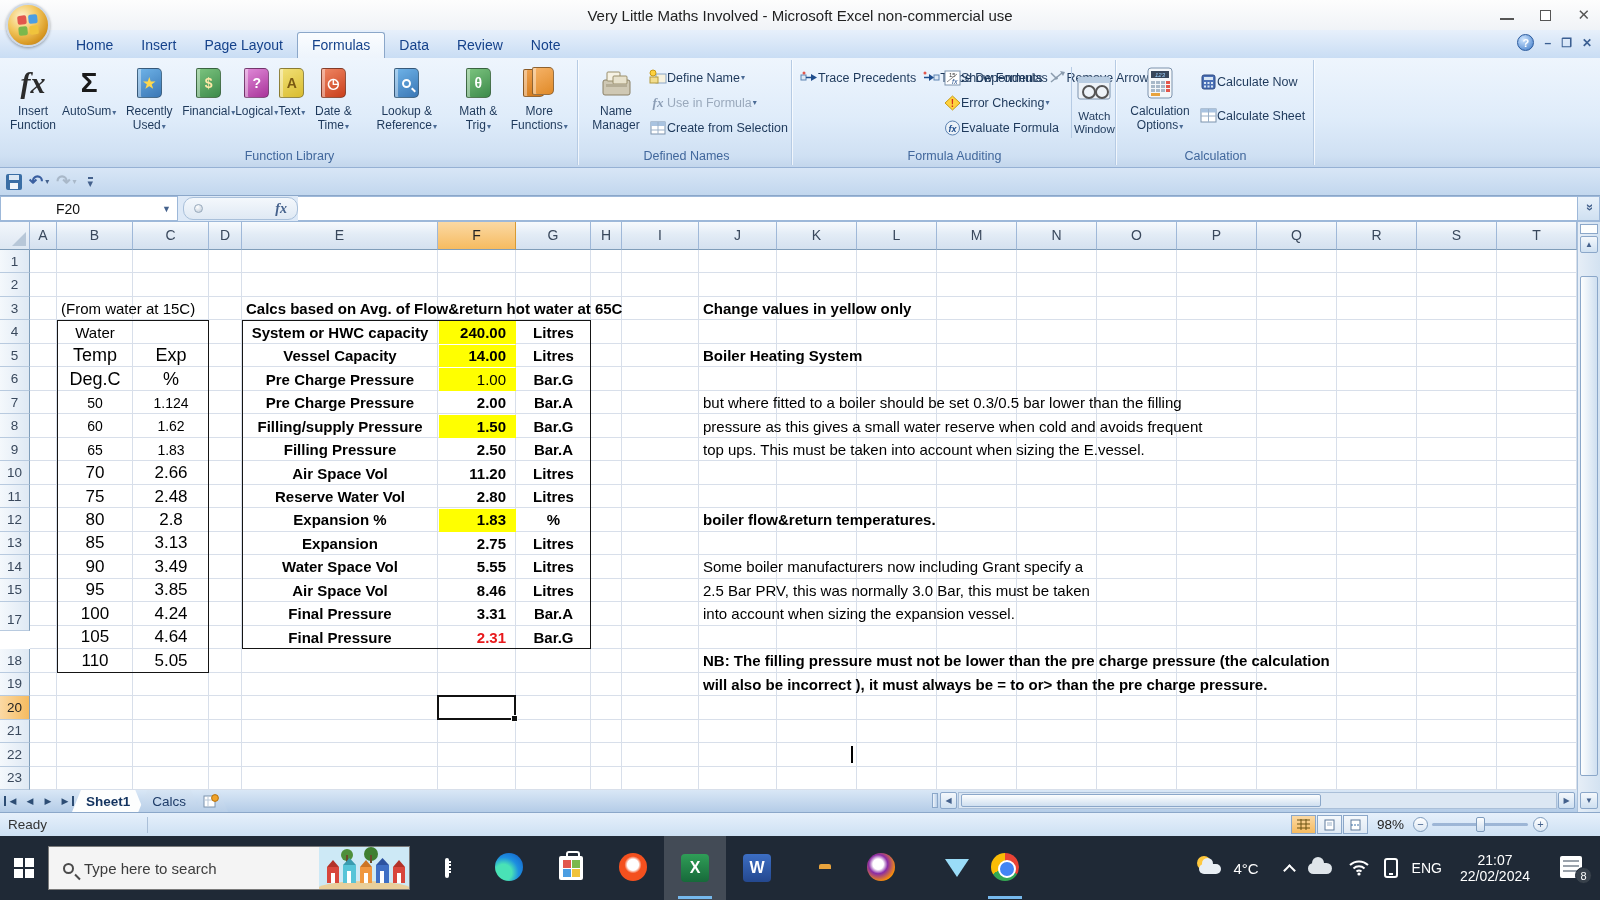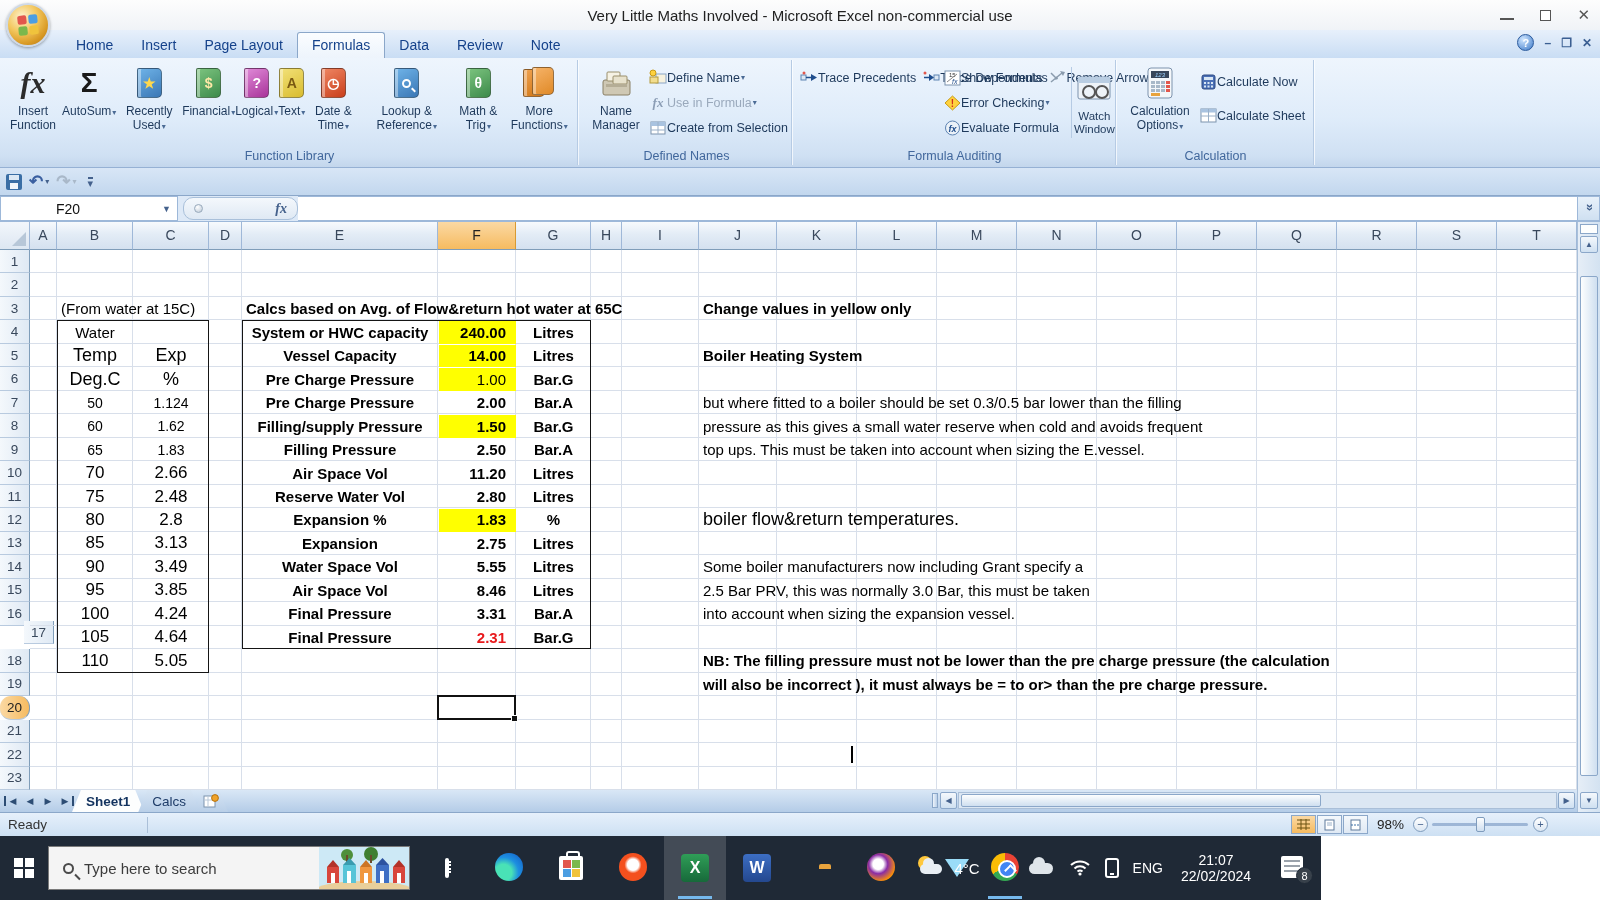--- a/index.html
+++ b/index.html
@@ -105,21 +105,21 @@
 .statdiv{width:1px;height:16px;background:#aabfd8;margin-left:100px}
 .viewbtns{position:absolute;right:232px;display:flex;gap:1px}
 .vbtn{width:25px;height:19px;border:1px solid #8ba7c9;background:linear-gradient(#f4f8fc,#dfe9f4);display:flex;align-items:center;justify-content:center}
 .vbtn.active{background:linear-gradient(#fbd9a4,#f6bb60)}
 .zoomlbl{position:absolute;right:196px;font-size:13.5px;color:#222}
 .zminus,.zplus{position:absolute;width:15px;height:15px;border-radius:50%;border:1px solid #7f9cbd;background:linear-gradient(#fff,#dce7f3);color:#44618c;font-size:11px;line-height:13px;text-align:center}
 .zminus{right:172px}.zplus{right:52px}
 .ztrack{position:absolute;right:72px;width:96px;height:3px;background:#9db6d6;border-radius:2px}
 .zthumb{position:absolute;left:44px;top:-6px;width:9px;height:15px;background:linear-gradient(#fdfefe,#cfdff0);border:1px solid #7f9cbd;border-radius:2px}
 
-#taskbar{position:absolute;left:0;top:836px;width:1321px;height:64px;background:#1f2936;display:flex;align-items:center}
+#taskbar{position:absolute;left:0;top:836px;width:1600px;height:64px;background:#1f2936;display:flex;align-items:center}
 .startbtn{width:48px;height:64px;display:flex;align-items:center;justify-content:center}
 .wingrid{display:grid;grid-template-columns:9px 9px;grid-template-rows:9px 9px;gap:2px}
 .wingrid i{background:#fff}
 #searchbox{width:362px;height:44px;background:#f4f4f4;border:1px solid #7a7a7a;display:flex;align-items:center;position:relative;overflow:hidden}
 .maglens{width:11px;height:11px;border:2px solid #4a4a4a;border-radius:50%;position:relative;margin:0 10px 0 14px;flex:none}
 .maglens:after{content:"";position:absolute;width:7px;height:2px;background:#4a4a4a;transform:rotate(45deg);left:9px;top:11px}
 #searchbox .ph{font-size:15px;color:#3c3c3c;white-space:nowrap}
 .beach{position:absolute;right:0;top:0;height:100%;width:90px}
 #tbicons{display:flex;height:64px;margin-left:6px}
 .slot{width:62px;height:64px;display:flex;align-items:center;justify-content:center;position:relative}
@@ -552,24 +552,24 @@
       <div class="rhdr" style="top: 168.87px; height: 23.4783px;">7</div>
       <div class="rhdr" style="top: 192.348px; height: 23.4783px;">8</div>
       <div class="rhdr" style="top: 215.826px; height: 23.4783px;">9</div>
       <div class="rhdr" style="top: 239.304px; height: 23.4783px;">10</div>
       <div class="rhdr" style="top: 262.783px; height: 23.4783px;">11</div>
       <div class="rhdr" style="top: 286.261px; height: 23.4783px;">12</div>
       <div class="rhdr" style="top: 309.739px; height: 23.4783px;">13</div>
       <div class="rhdr" style="top: 333.217px; height: 23.4783px;">14</div>
       <div class="rhdr" style="top: 356.696px; height: 23.4783px;">15</div>
       <div class="rhdr" style="top: 380.174px; height: 23.4783px;">16</div>
-      <div class="rhdr" style="top: 399px; height: 23.4783px; margin-left: 24px;">17</div>
+      <div class="rhdr" style="top: 386px; height: 23.4783px;">17</div>
       <div class="rhdr" style="top: 427.13px; height: 23.4783px;">18</div>
       <div class="rhdr" style="top: 450.609px; height: 23.4783px;">19</div>
-      <div class="rhdr sel" style="top: 474.087px; height: 23.4783px; border-radius: 11px;">20</div>
+      <div class="rhdr sel" style="top: 474.087px; height: 23.4783px;">20</div>
       <div class="rhdr" style="top: 497.565px; height: 23.4783px;">21</div>
       <div class="rhdr" style="top: 521.043px; height: 23.4783px;">22</div>
       <div class="rhdr" style="top: 544.522px; height: 23.4783px;">23</div>
       <div class="gline" style="left: 56px; top: 28px; width: 1px; height: 540px;"></div>
       <div class="gline" style="left: 132px; top: 28px; width: 1px; height: 540px;"></div>
       <div class="gline" style="left: 208px; top: 28px; width: 1px; height: 540px;"></div>
       <div class="gline" style="left: 241px; top: 28px; width: 1px; height: 540px;"></div>
       <div class="gline" style="left: 437px; top: 28px; width: 1px; height: 540px;"></div>
       <div class="gline" style="left: 515px; top: 28px; width: 1px; height: 540px;"></div>
       <div class="gline" style="left: 590px; top: 28px; width: 1px; height: 540px;"></div>
@@ -687,21 +687,21 @@
       <div class="celltxt" style="left: 516px; top: 380.174px; height: 23.4783px; width: 75px; font-size: 15px; font-weight: 700; justify-content: center; z-index: 3;">Bar.A</div>
       <div class="celltxt" style="left: 242px; top: 403.652px; height: 23.4783px; width: 196px; font-size: 15px; font-weight: 700; justify-content: center; z-index: 3;">Final Pressure</div>
       <div class="celltxt" style="left: 438px; top: 403.652px; height: 23.4783px; width: 78px; font-size: 15px; font-weight: 700; justify-content: flex-end; padding-right: 10px; color: rgb(232, 25, 28); z-index: 3;">2.31</div>
       <div class="celltxt" style="left: 516px; top: 403.652px; height: 23.4783px; width: 75px; font-size: 15px; font-weight: 700; justify-content: center; z-index: 3;">Bar.G</div>
       <div class="tblborder" style="left: 242px; top: 98.4348px; width: 349px; height: 328.696px; z-index: 4;"></div>
       <div class="celltxt" style="left: 699px; top: 74.9565px; height: 23.4783px; font-size: 15px; font-weight: 700; justify-content: flex-start; padding-left: 4px; z-index: 3;">Change values in yellow only</div>
       <div class="celltxt" style="left: 699px; top: 121.913px; height: 23.4783px; font-size: 15px; font-weight: 700; justify-content: flex-start; padding-left: 4px; z-index: 3;">Boiler Heating System</div>
       <div class="celltxt" style="left: 699px; top: 168.87px; height: 23.4783px; font-size: 15px; font-weight: 400; justify-content: flex-start; padding-left: 4px; z-index: 3;">but where fitted to a boiler should be set 0.3/0.5 bar lower than the filling</div>
       <div class="celltxt" style="left: 699px; top: 192.348px; height: 23.4783px; font-size: 15px; font-weight: 400; justify-content: flex-start; padding-left: 4px; z-index: 3;">pressure as this gives a small water reserve when cold and avoids frequent</div>
       <div class="celltxt" style="left: 699px; top: 215.826px; height: 23.4783px; font-size: 15px; font-weight: 400; justify-content: flex-start; padding-left: 4px; z-index: 3;">top ups. This must be taken into account when sizing the E.vessel.</div>
-      <div class="celltxt" style="left: 699px; top: 286.261px; height: 23.4783px; font-size: 18px; font-weight: 400; justify-content: flex-start; padding-left: 4px; z-index: 3;">boiler flow&amp;return temperatures.</div>
+      <div class="celltxt" style="left: 699px; top: 286.261px; height: 23.4783px; font-size: 15px; font-weight: 700; justify-content: flex-start; padding-left: 4px; z-index: 3;">boiler flow&amp;return temperatures.</div>
       <div class="celltxt" style="left: 699px; top: 333.217px; height: 23.4783px; font-size: 15px; font-weight: 400; justify-content: flex-start; padding-left: 4px; z-index: 3;">Some boiler manufacturers now including Grant specify a</div>
       <div class="celltxt" style="left: 699px; top: 356.696px; height: 23.4783px; font-size: 15px; font-weight: 400; justify-content: flex-start; padding-left: 4px; z-index: 3;">2.5 Bar PRV, this was normally 3.0 Bar, this must be taken</div>
       <div class="celltxt" style="left: 699px; top: 380.174px; height: 23.4783px; font-size: 15px; font-weight: 400; justify-content: flex-start; padding-left: 4px; z-index: 3;">into account when sizing the expansion vessel.</div>
       <div class="celltxt" style="left: 699px; top: 427.13px; height: 23.4783px; font-size: 15px; font-weight: 700; justify-content: flex-start; padding-left: 4px; z-index: 3;">NB: The filling pressure must not be lower than the pre charge pressure (the calculation</div>
       <div class="celltxt" style="left: 699px; top: 450.609px; height: 23.4783px; font-size: 15px; font-weight: 700; justify-content: flex-start; padding-left: 4px; z-index: 3;">will also be incorrect ), it must always be = to or&gt; than the pre charge pressure.</div>
       <div class="selbox" style="left: 437px; top: 473.087px; width: 79px; height: 24.4783px; z-index: 5;"></div>
       <div class="txtcursor" style="left: 851px; top: 524.043px; height: 16.4783px; z-index: 5;"></div>
     </div>
 
   <div id="vscroll">

